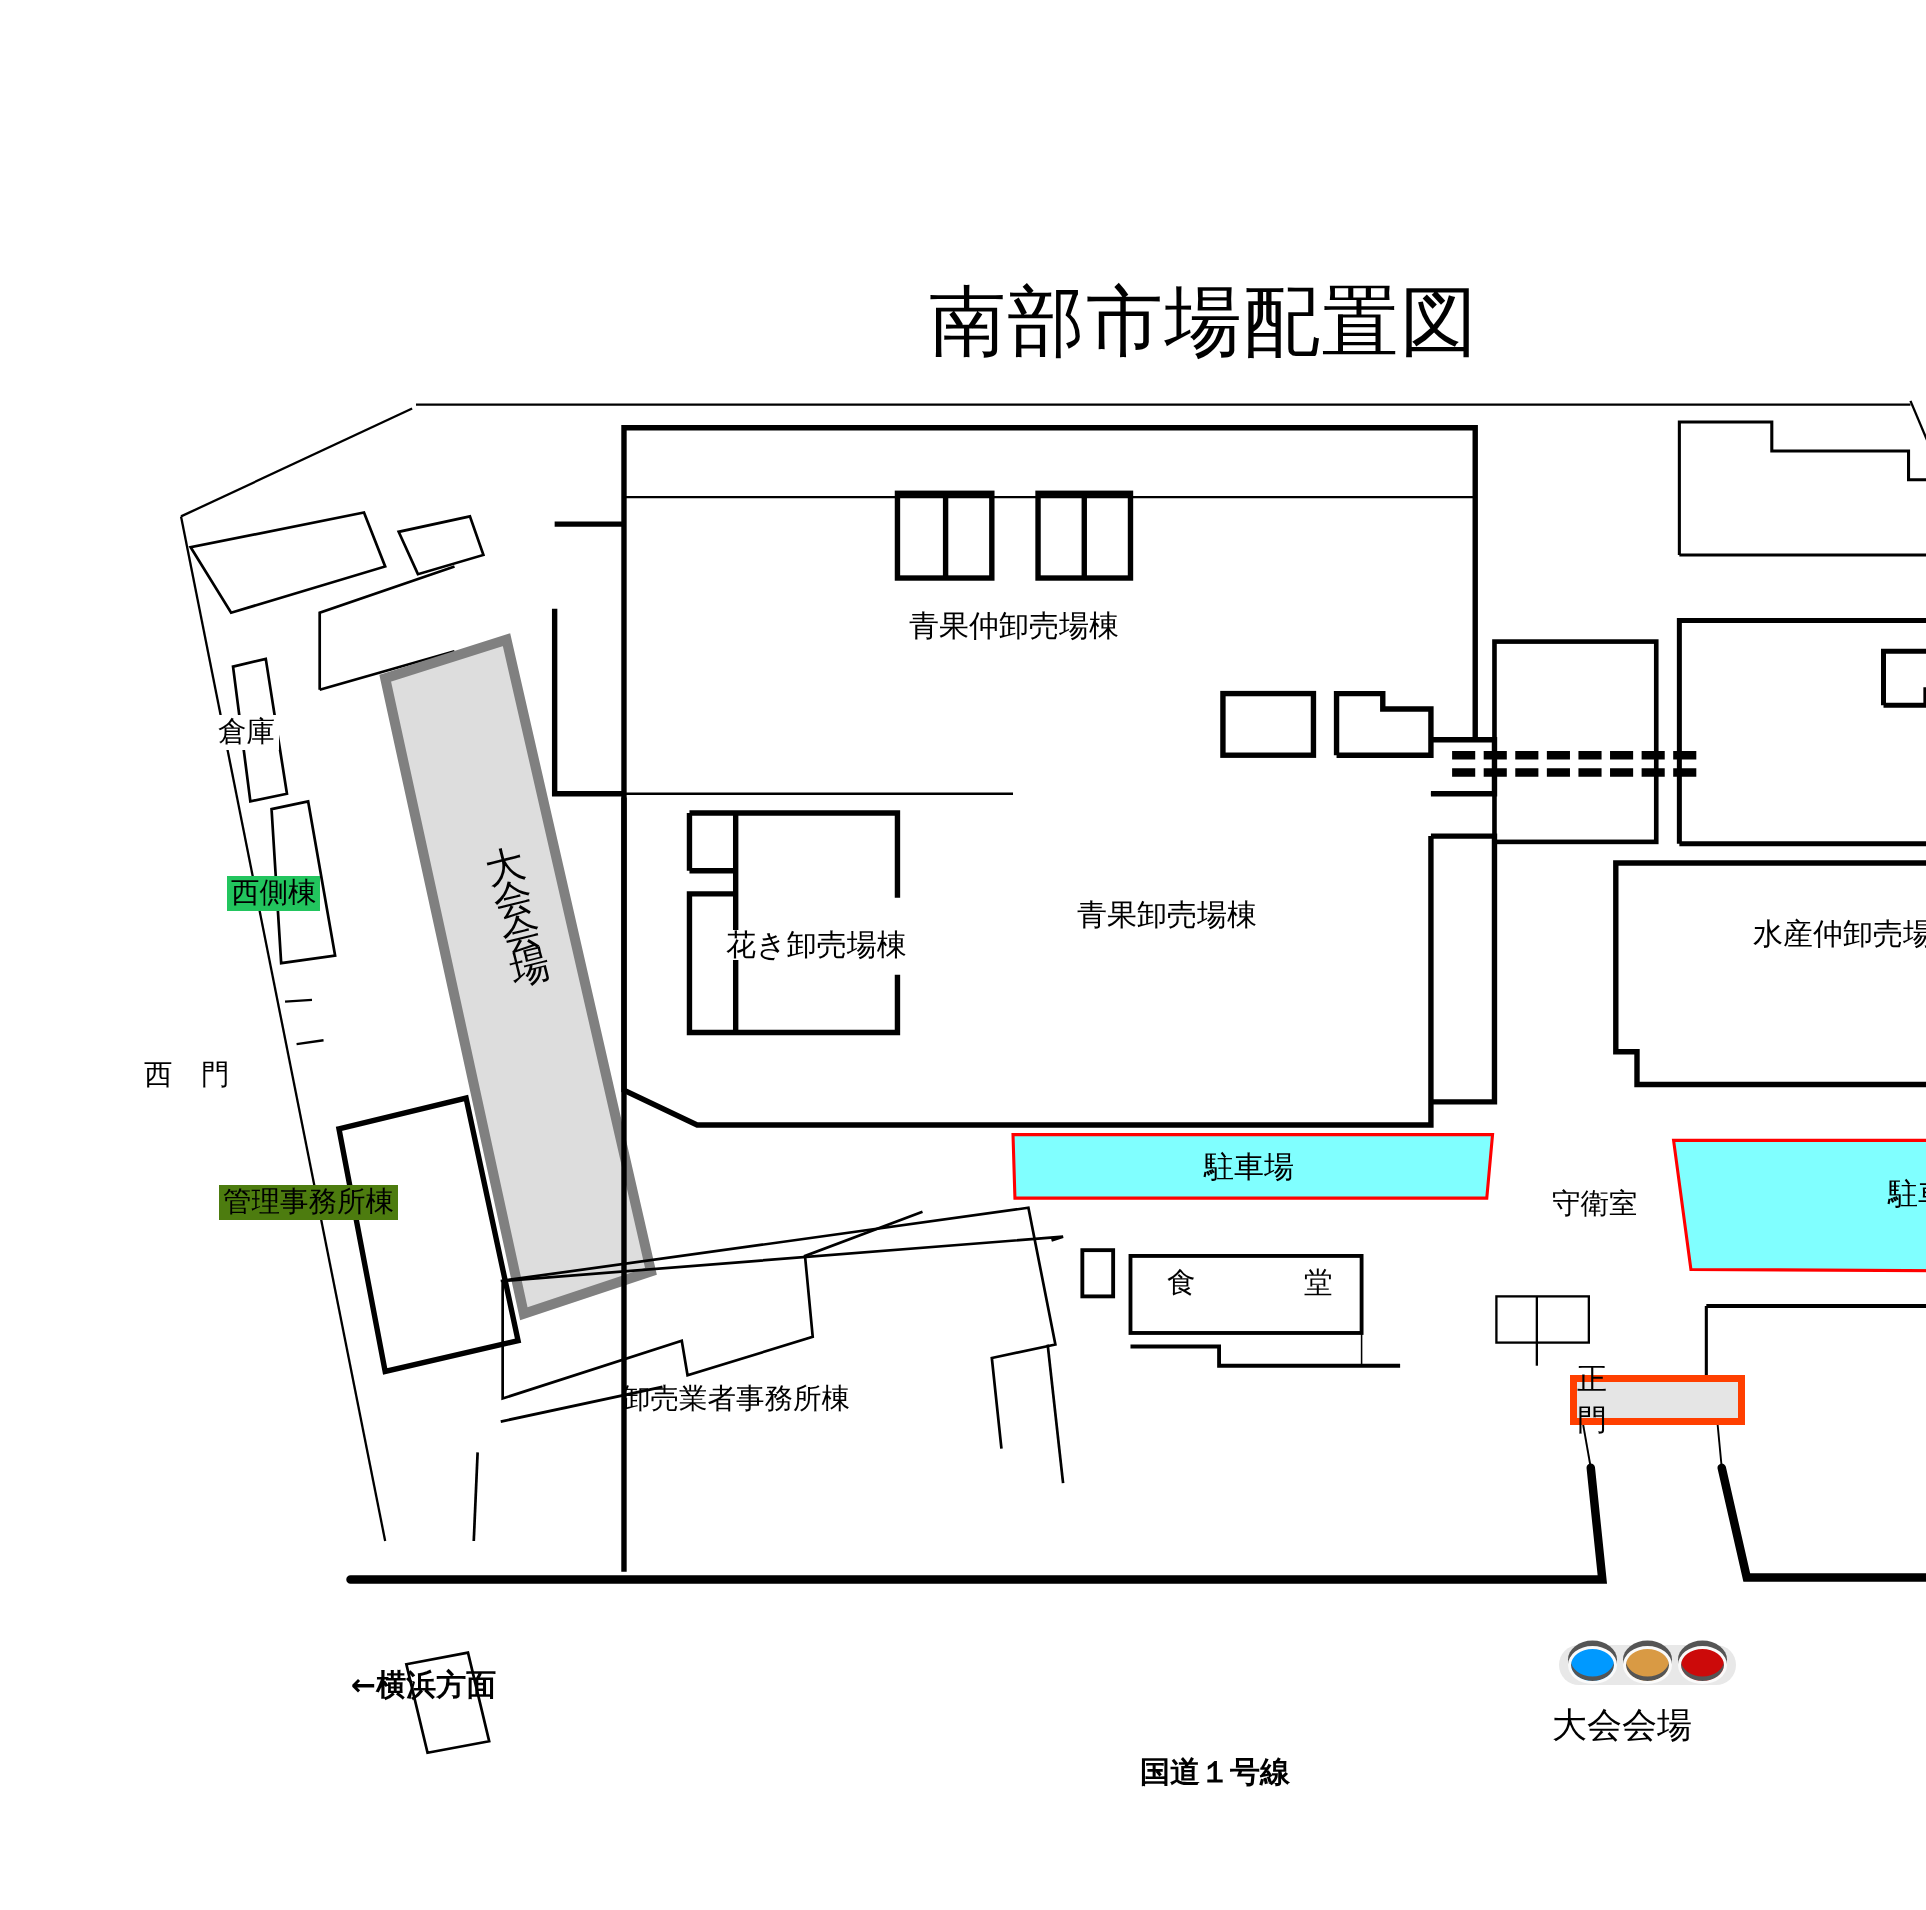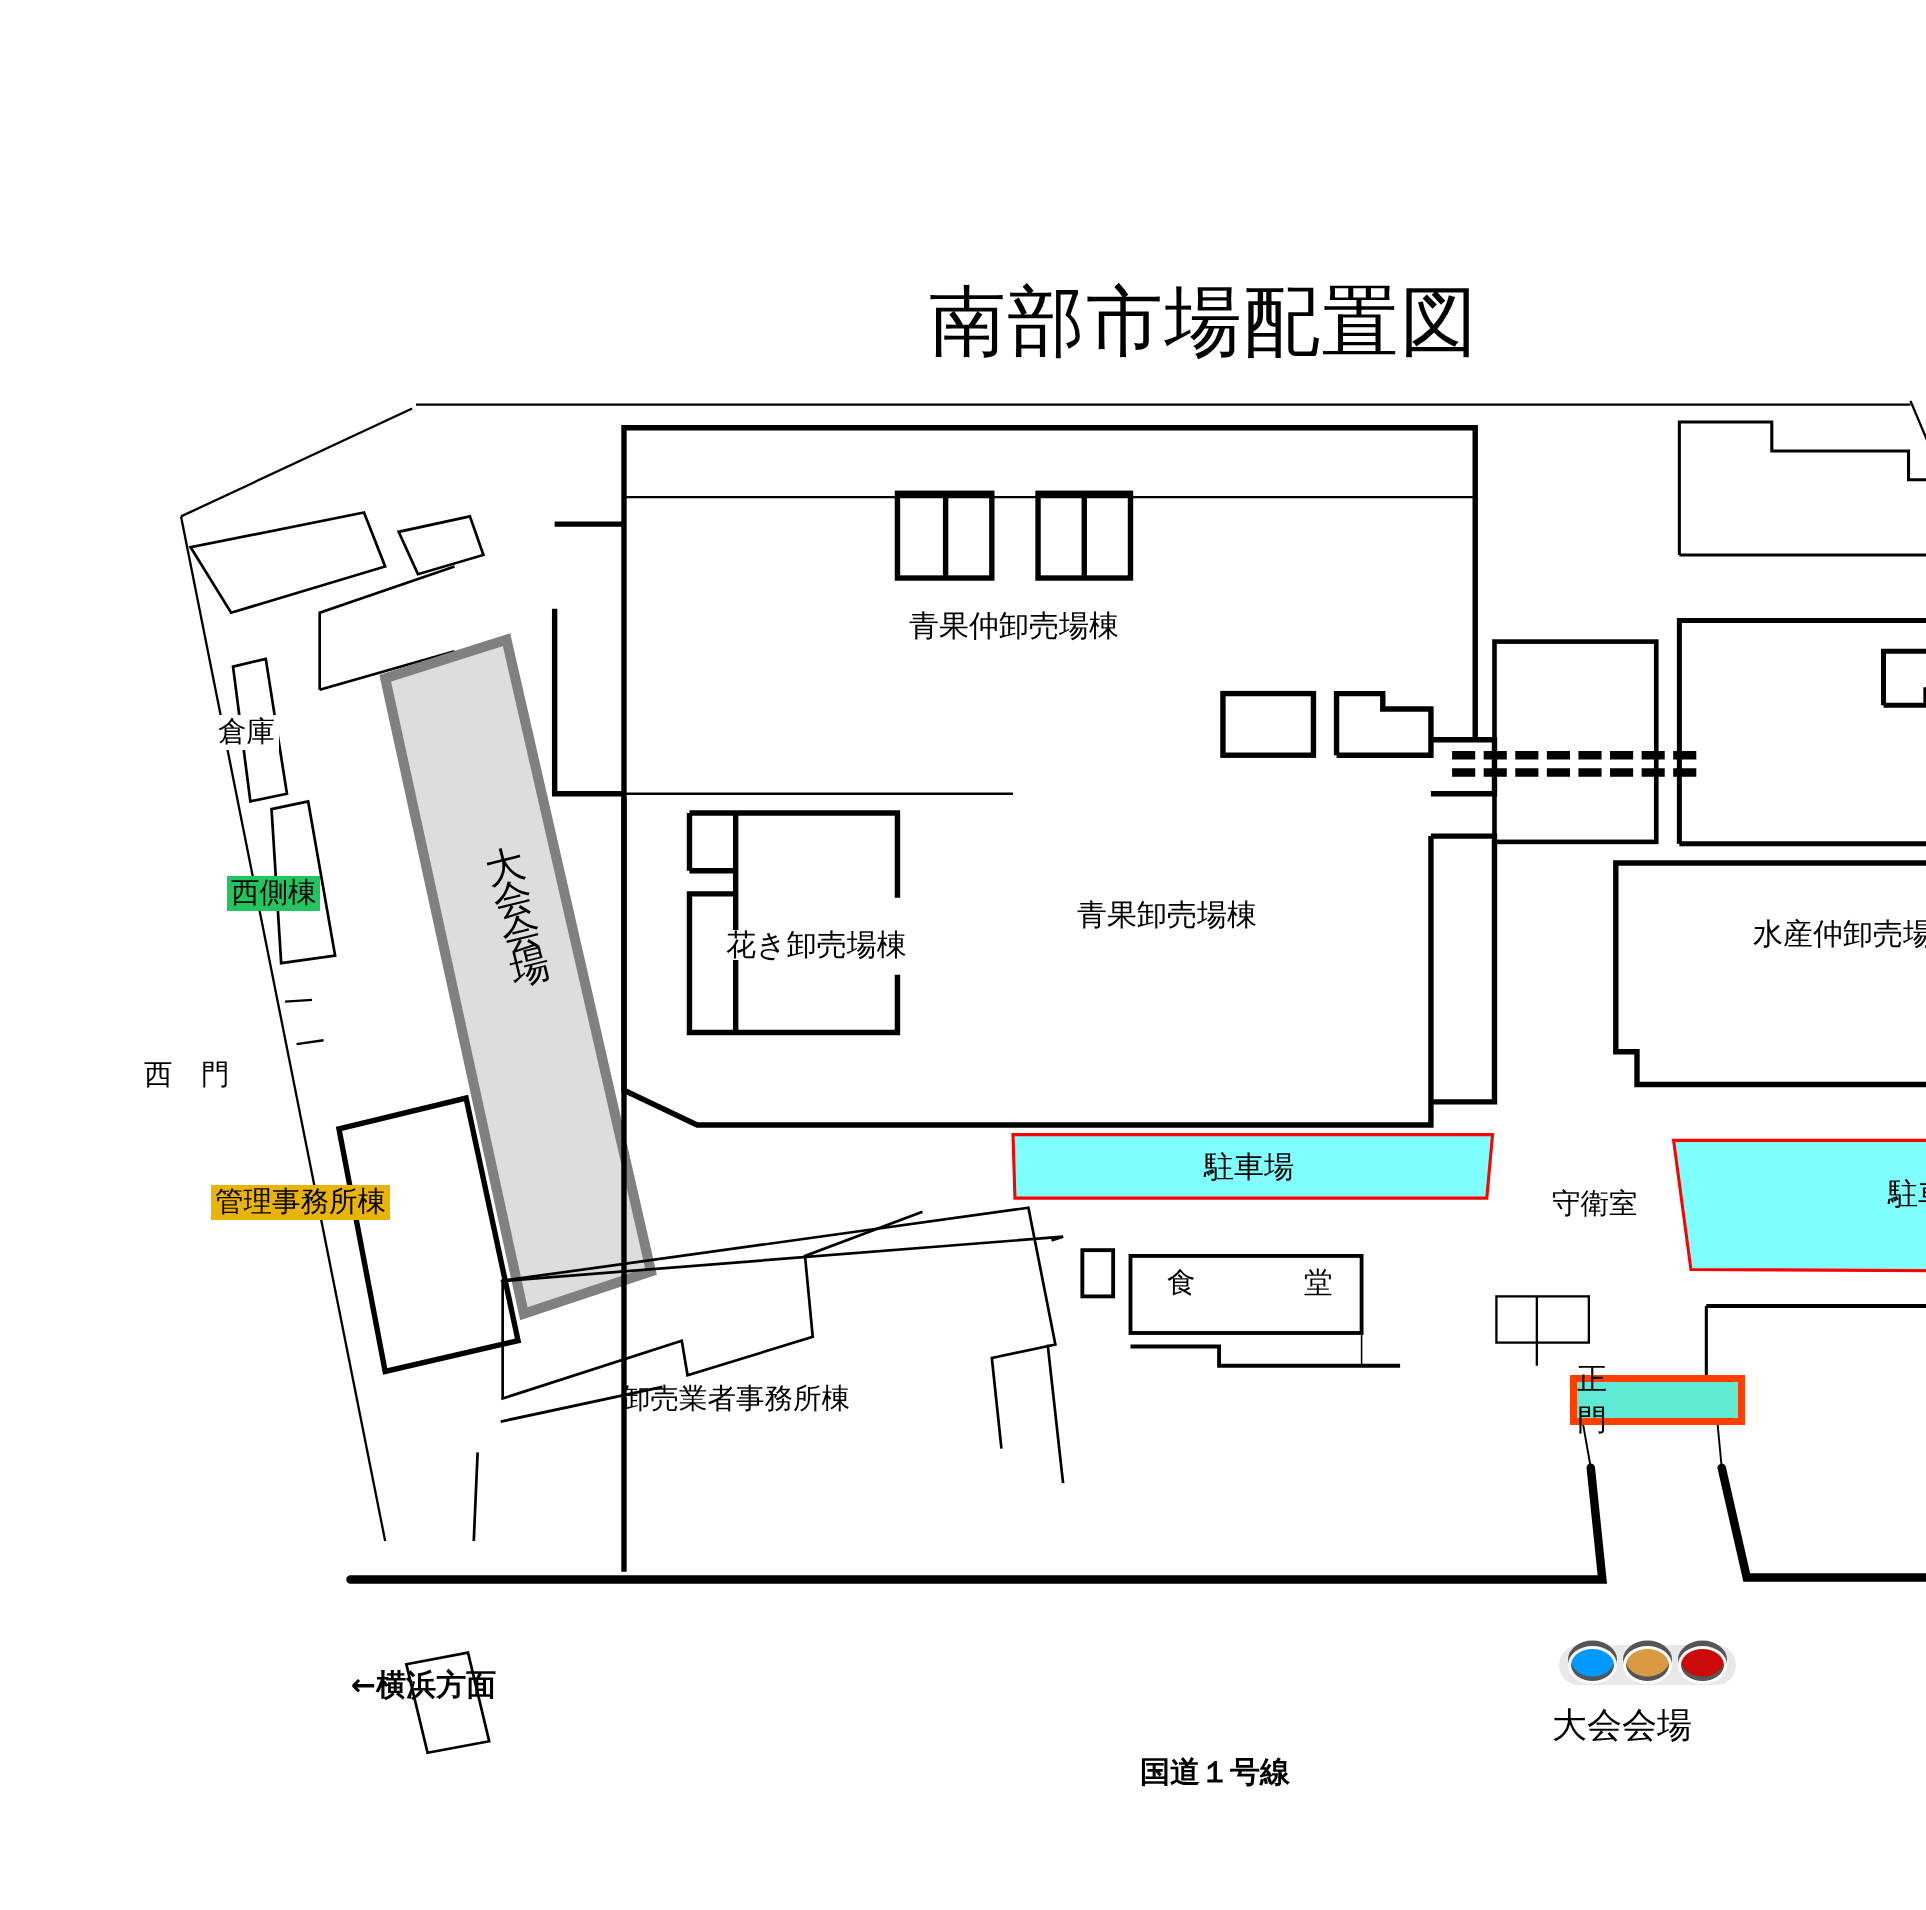--- a/index.html
+++ b/index.html
@@ -4,21 +4,21 @@
 <style>
   html, body { margin: 0; padding: 0; background: #ffffff; }
   body { width: 2702px; height: 1911px; position: relative; overflow: hidden; font-family: "DejaVu Sans", "Liberation Sans", sans-serif; }
   #map { position: absolute; left: 0; top: 0; width: 2702px; height: 1911px; }
   .lbl { position: absolute; color: #000; white-space: nowrap; line-height: 1; }
   .lbl-title { font-size: 77px; font-family: "DejaVu Sans", sans-serif; letter-spacing: 1.5px; }
   .lbl-bld { font-size: 30px; }
   .lbl-sm { font-size: 28.5px; }
   .lbl-dir { font-size: 30px; font-weight: bold; }
   .lbl-vert { font-size: 39px; writing-mode: vertical-rl; letter-spacing: 35px; }
-  .gate-box { position: absolute; border: 7px solid #ff3f00; background: #5eead4; box-sizing: border-box; display: flex; align-items: center; justify-content: center; }
+  .gate-box { position: absolute; border: 7px solid #ff3f00; background: #e5e5e5; box-sizing: border-box; display: flex; align-items: center; justify-content: center; }
   .gate-box span { font-size: 30px; letter-spacing: 46px; margin-right: -46px; }
   .signal { position: absolute; height: 40px; background: #e8e8e8; border-radius: 21px; display: flex; align-items: center; justify-content: space-around; padding: 0 5.4px; box-sizing: border-box; }
   .lamp { width: 43px; height: 32px; border-radius: 50%; border: 3.1px solid #fafafa; box-shadow: 0 -4.6px 0 0 #555 inset, 0 -5.4px 0 0 #555; }
 </style>
 </head>
 <body>
 
 <svg id="map" viewBox="0 0 7015 4960" xmlns="http://www.w3.org/2000/svg">
   <g fill="none" stroke="#000" stroke-linejoin="miter">
 
@@ -146,21 +146,21 @@
 </svg>
 
 <div class="lbl lbl-title" style="left:901px; top:283px;margin-left:28px;">南部市場配置図</div>
 
 <div class="lbl lbl-bld" style="left:909px; top:611px;">青果仲卸売場棟</div>
 <div class="lbl lbl-bld" style="left:1077px; top:900px;">青果卸売場棟</div>
 <div class="lbl lbl-bld" style="left:726px; top:930px; background:#fff;">花き卸売場棟</div>
 <div class="lbl lbl-bld" style="left:1753px; top:919px;">水産仲卸売場棟</div>
 <div class="lbl lbl-sm" style="left:214px; top:715px; background:#fff; padding:3.1px 3.9px;text-align:center;">倉庫</div>
 <div class="lbl lbl-sm" style="left:227px; top:876px; background:#22c55e; padding:3.1px 3.9px;">西側棟</div>
-<div class="lbl lbl-sm" style="left:211px; top:1185px; background:#eab308; padding:3.1px 3.9px;">管理事務所棟</div>
+<div class="lbl lbl-sm" style="left:219px; top:1185px; background:#4d7c0f; padding:3.1px 3.9px;">管理事務所棟</div>
 <div class="lbl lbl-vert" style="left:474px; top:821px; transform: rotate(-14deg); transform-origin: top left;">大会会場</div>
 <div class="lbl lbl-sm" style="left:622px; top:1385px;">卸売業者事務所棟</div>
 <div class="lbl lbl-sm" style="left:1167px; top:1269px;">食</div>
 <div class="lbl lbl-sm" style="left:1304px; top:1269px;">堂</div>
 <div class="lbl lbl-sm" style="left:1552px; top:1190px;">守衛室</div>
 
 <div class="lbl lbl-bld" style="left:1204px; top:1152px;">駐車場</div>
 <div class="lbl lbl-bld" style="left:1888px; top:1179px;">駐車場</div>
 
 <div class="lbl lbl-sm" style="left:144px; top:1061px;">西　門</div>

